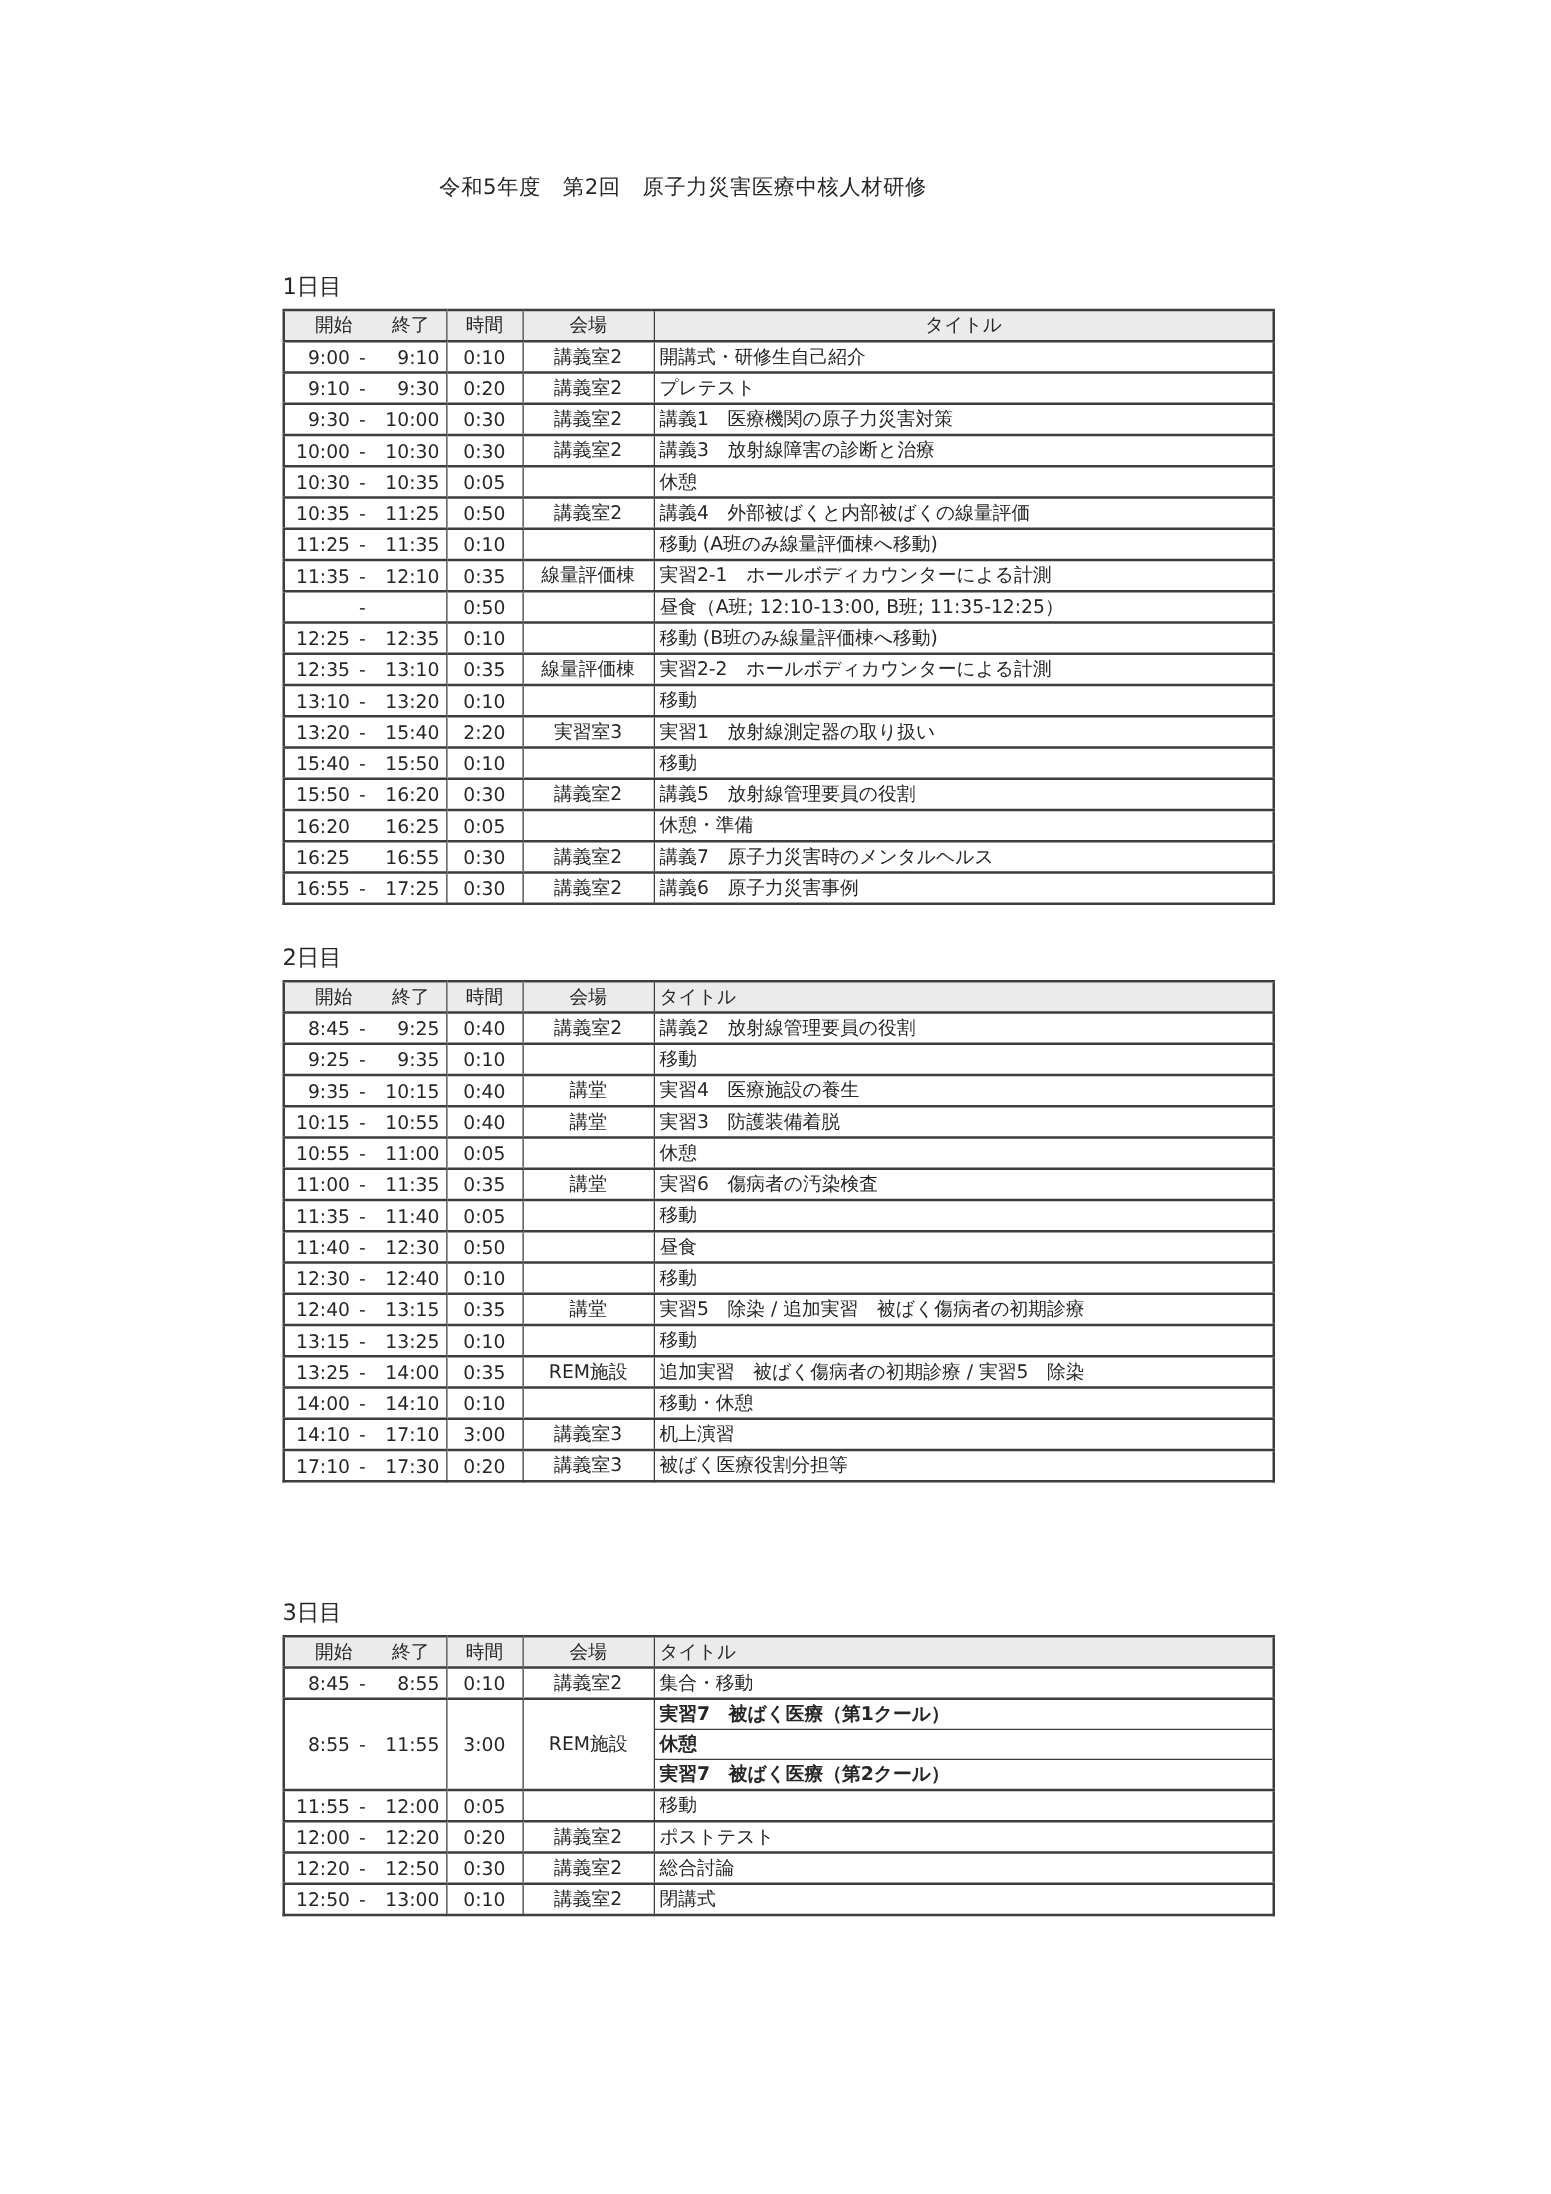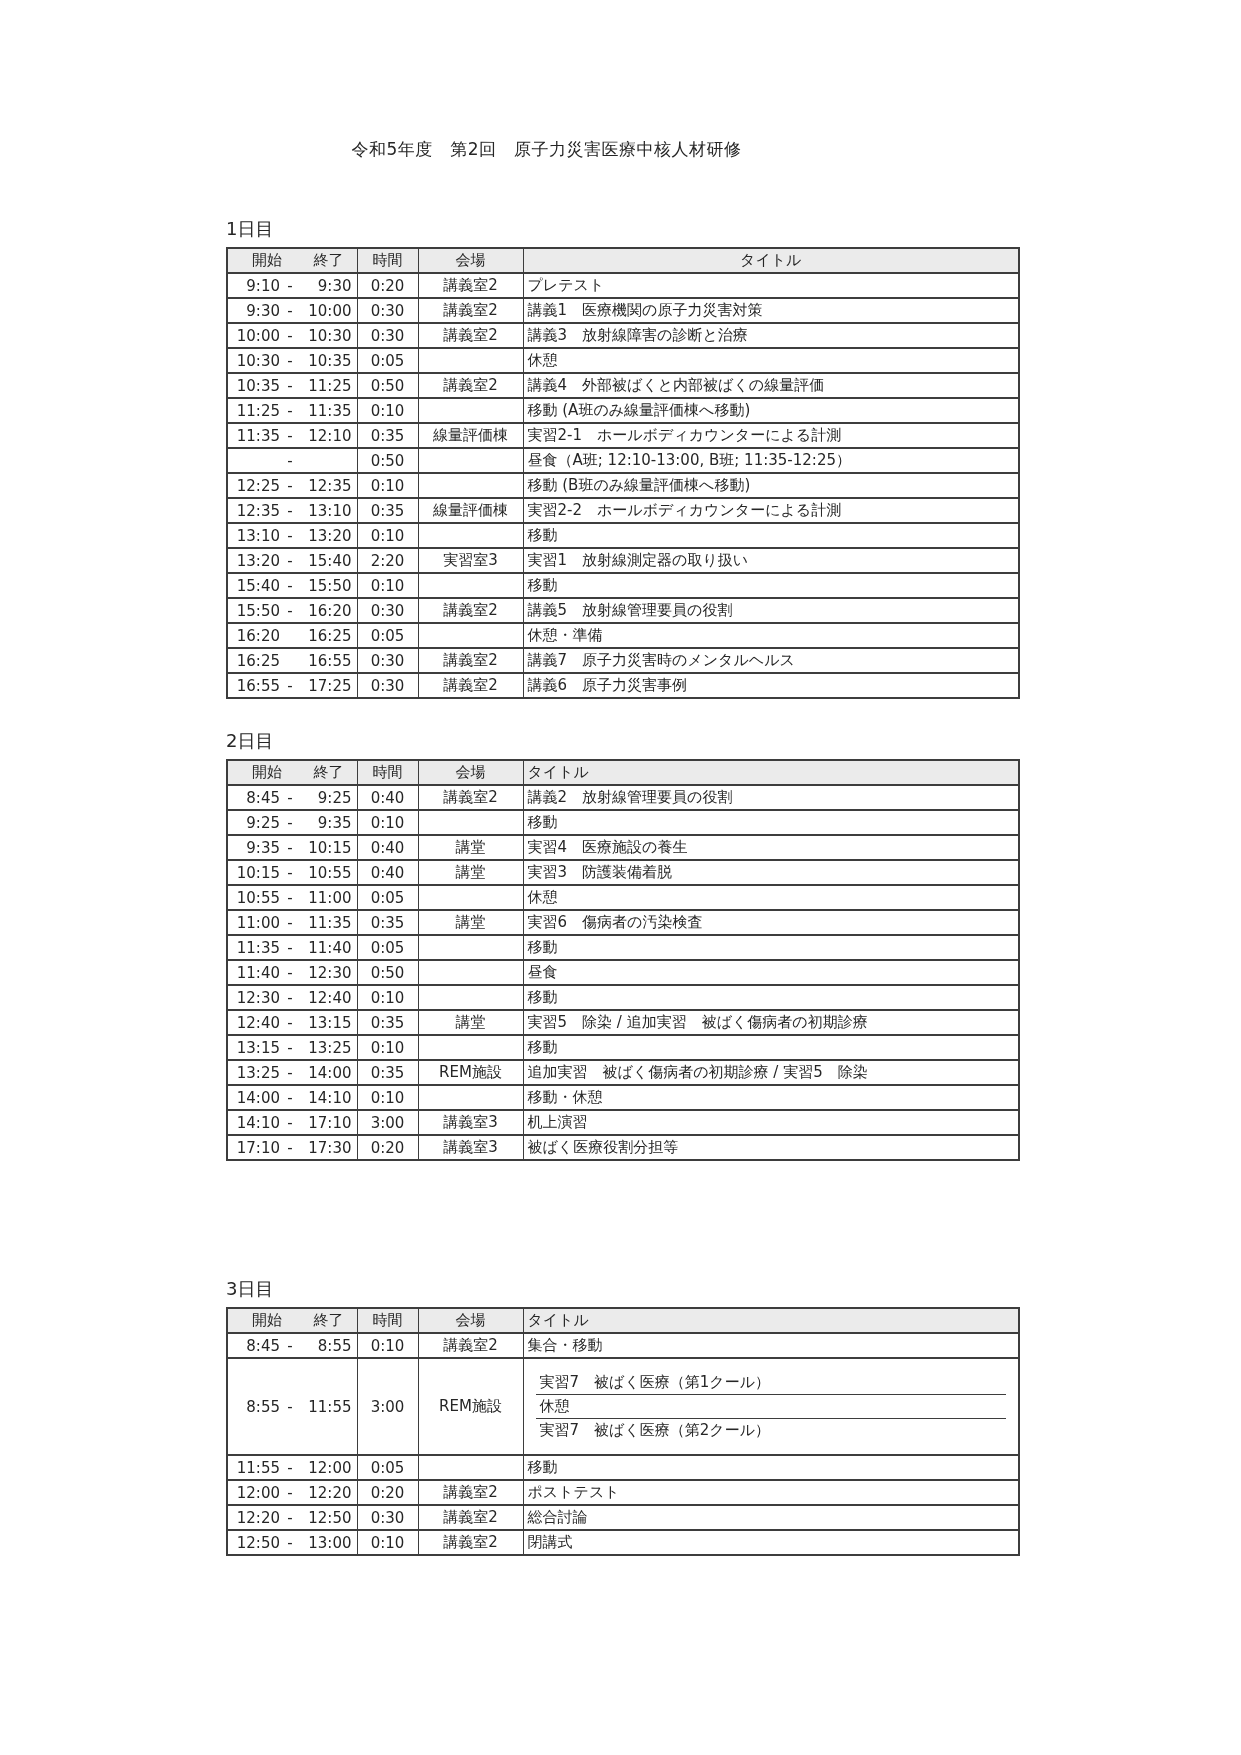--- a/index.html
+++ b/index.html
@@ -36,21 +36,21 @@
     margin-top:15px;
     letter-spacing:.5px;
   }
   .content{
     margin-left:226px;
     width:792px;
   }
   .day-section{margin-top:0;}
   .day-section.day-0{margin-top:56px;}
   .day-section.day-1{margin-top:30px;}
-  .day-section.day-2{margin-top:116px;}
+  .day-section.day-2{margin-top:92px;}
   .day-label{
     font-size:18px;
     margin:0 0 6px 0;
   }
   table.schedule{
     border-collapse:collapse;
     table-layout:fixed;
     width:792px;
     font-size:15px;
     border:2px solid var(--line);
@@ -78,21 +78,21 @@
     padding:0 5px 0 4px;
   }
   .t-start{flex:0 0 48px;text-align:right;}
   .t-sep{flex:0 0 20px;text-align:center;}
   .t-end{flex:1;text-align:right;}
   .hdr-start{flex:0 0 48px;text-align:right;padding-left:2px;}
   .hdr-end{flex:1;text-align:right;padding-right:8px;}
   .cell-center{text-align:center;}
   .cell-title{padding:0 4px;text-align:left;}
   .cell-title.center{text-align:center;}
-  td.multi{padding:12px;}
+  td.multi{padding:0;font-weight:bold;}
   .sub-activity{
     height:23px;
     line-height:23px;
     padding:0 4px;
     border-top:1px solid var(--line);
   }
   .sub-activity:first-child{border-top:none;}
 </style>
 </head>
 <body>
@@ -118,20 +118,32 @@
                   <span class="hdr-end">終了</span>
                 </div>
               </td>
               <td class="cell-center">時間</td>
               <td class="cell-center">会場</td>
               <td class="cell-title center">タイトル</td>
             </tr>
             <tr>
               <td>
                 <div class="time-flex">
+                  <span class="t-start">9:00</span>
+                  <span class="t-sep">-</span>
+                  <span class="t-end">9:10</span>
+                </div>
+              </td>
+              <td class="cell-center">0:10</td>
+              <td class="cell-center">講義室2</td>
+              <td class="cell-title">開講式・研修生自己紹介</td>
+            </tr>
+            <tr>
+              <td>
+                <div class="time-flex">
                   <span class="t-start">9:10</span>
                   <span class="t-sep">-</span>
                   <span class="t-end">9:30</span>
                 </div>
               </td>
               <td class="cell-center">0:20</td>
               <td class="cell-center">講義室2</td>
               <td class="cell-title">プレテスト</td>
             </tr>
             <tr>

